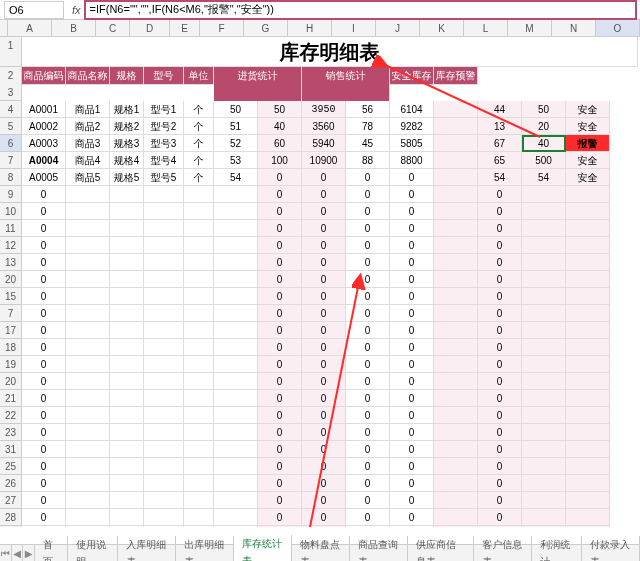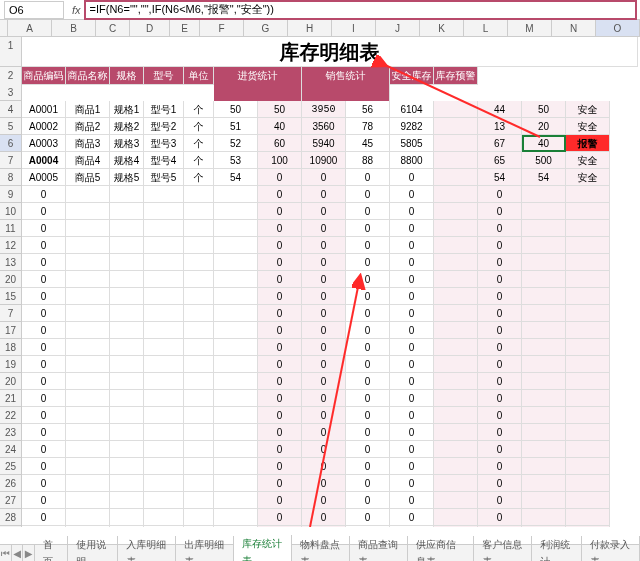--- a/index.html
+++ b/index.html
@@ -450,21 +450,21 @@
           <div class="cell pinkbg" style="flex: 0 0 44px;">0</div>
           <div class="cell" style="flex: 0 0 44px;">0</div>
           <div class="cell" style="flex: 0 0 44px;">0</div>
           <div class="cell pinkbg" style="flex: 0 0 44px;"></div>
           <div class="cell pinkbg" style="flex: 0 0 44px;">0</div>
           <div class="cell pinkbg" style="flex: 0 0 44px;"></div>
           <div class="cell pinkbg" style="flex: 0 0 44px;"></div>
           <div class="cell" style="flex: 0 0 28px; border: none;"></div>
         </div>
         <div class="row">
-          <div class="rn">24</div>
+          <div class="rn">31</div>
           <div class="cell" style="flex: 0 0 44px;">0</div>
           <div class="cell" style="flex: 0 0 44px;"></div>
           <div class="cell" style="flex: 0 0 34px;"></div>
           <div class="cell" style="flex: 0 0 40px;"></div>
           <div class="cell" style="flex: 0 0 30px;"></div>
           <div class="cell" style="flex: 0 0 44px;"></div>
           <div class="cell pinkbg" style="flex: 0 0 44px;">0</div>
           <div class="cell pinkbg" style="flex: 0 0 44px;">0</div>
           <div class="cell" style="flex: 0 0 44px;">0</div>
           <div class="cell" style="flex: 0 0 44px;">0</div>

